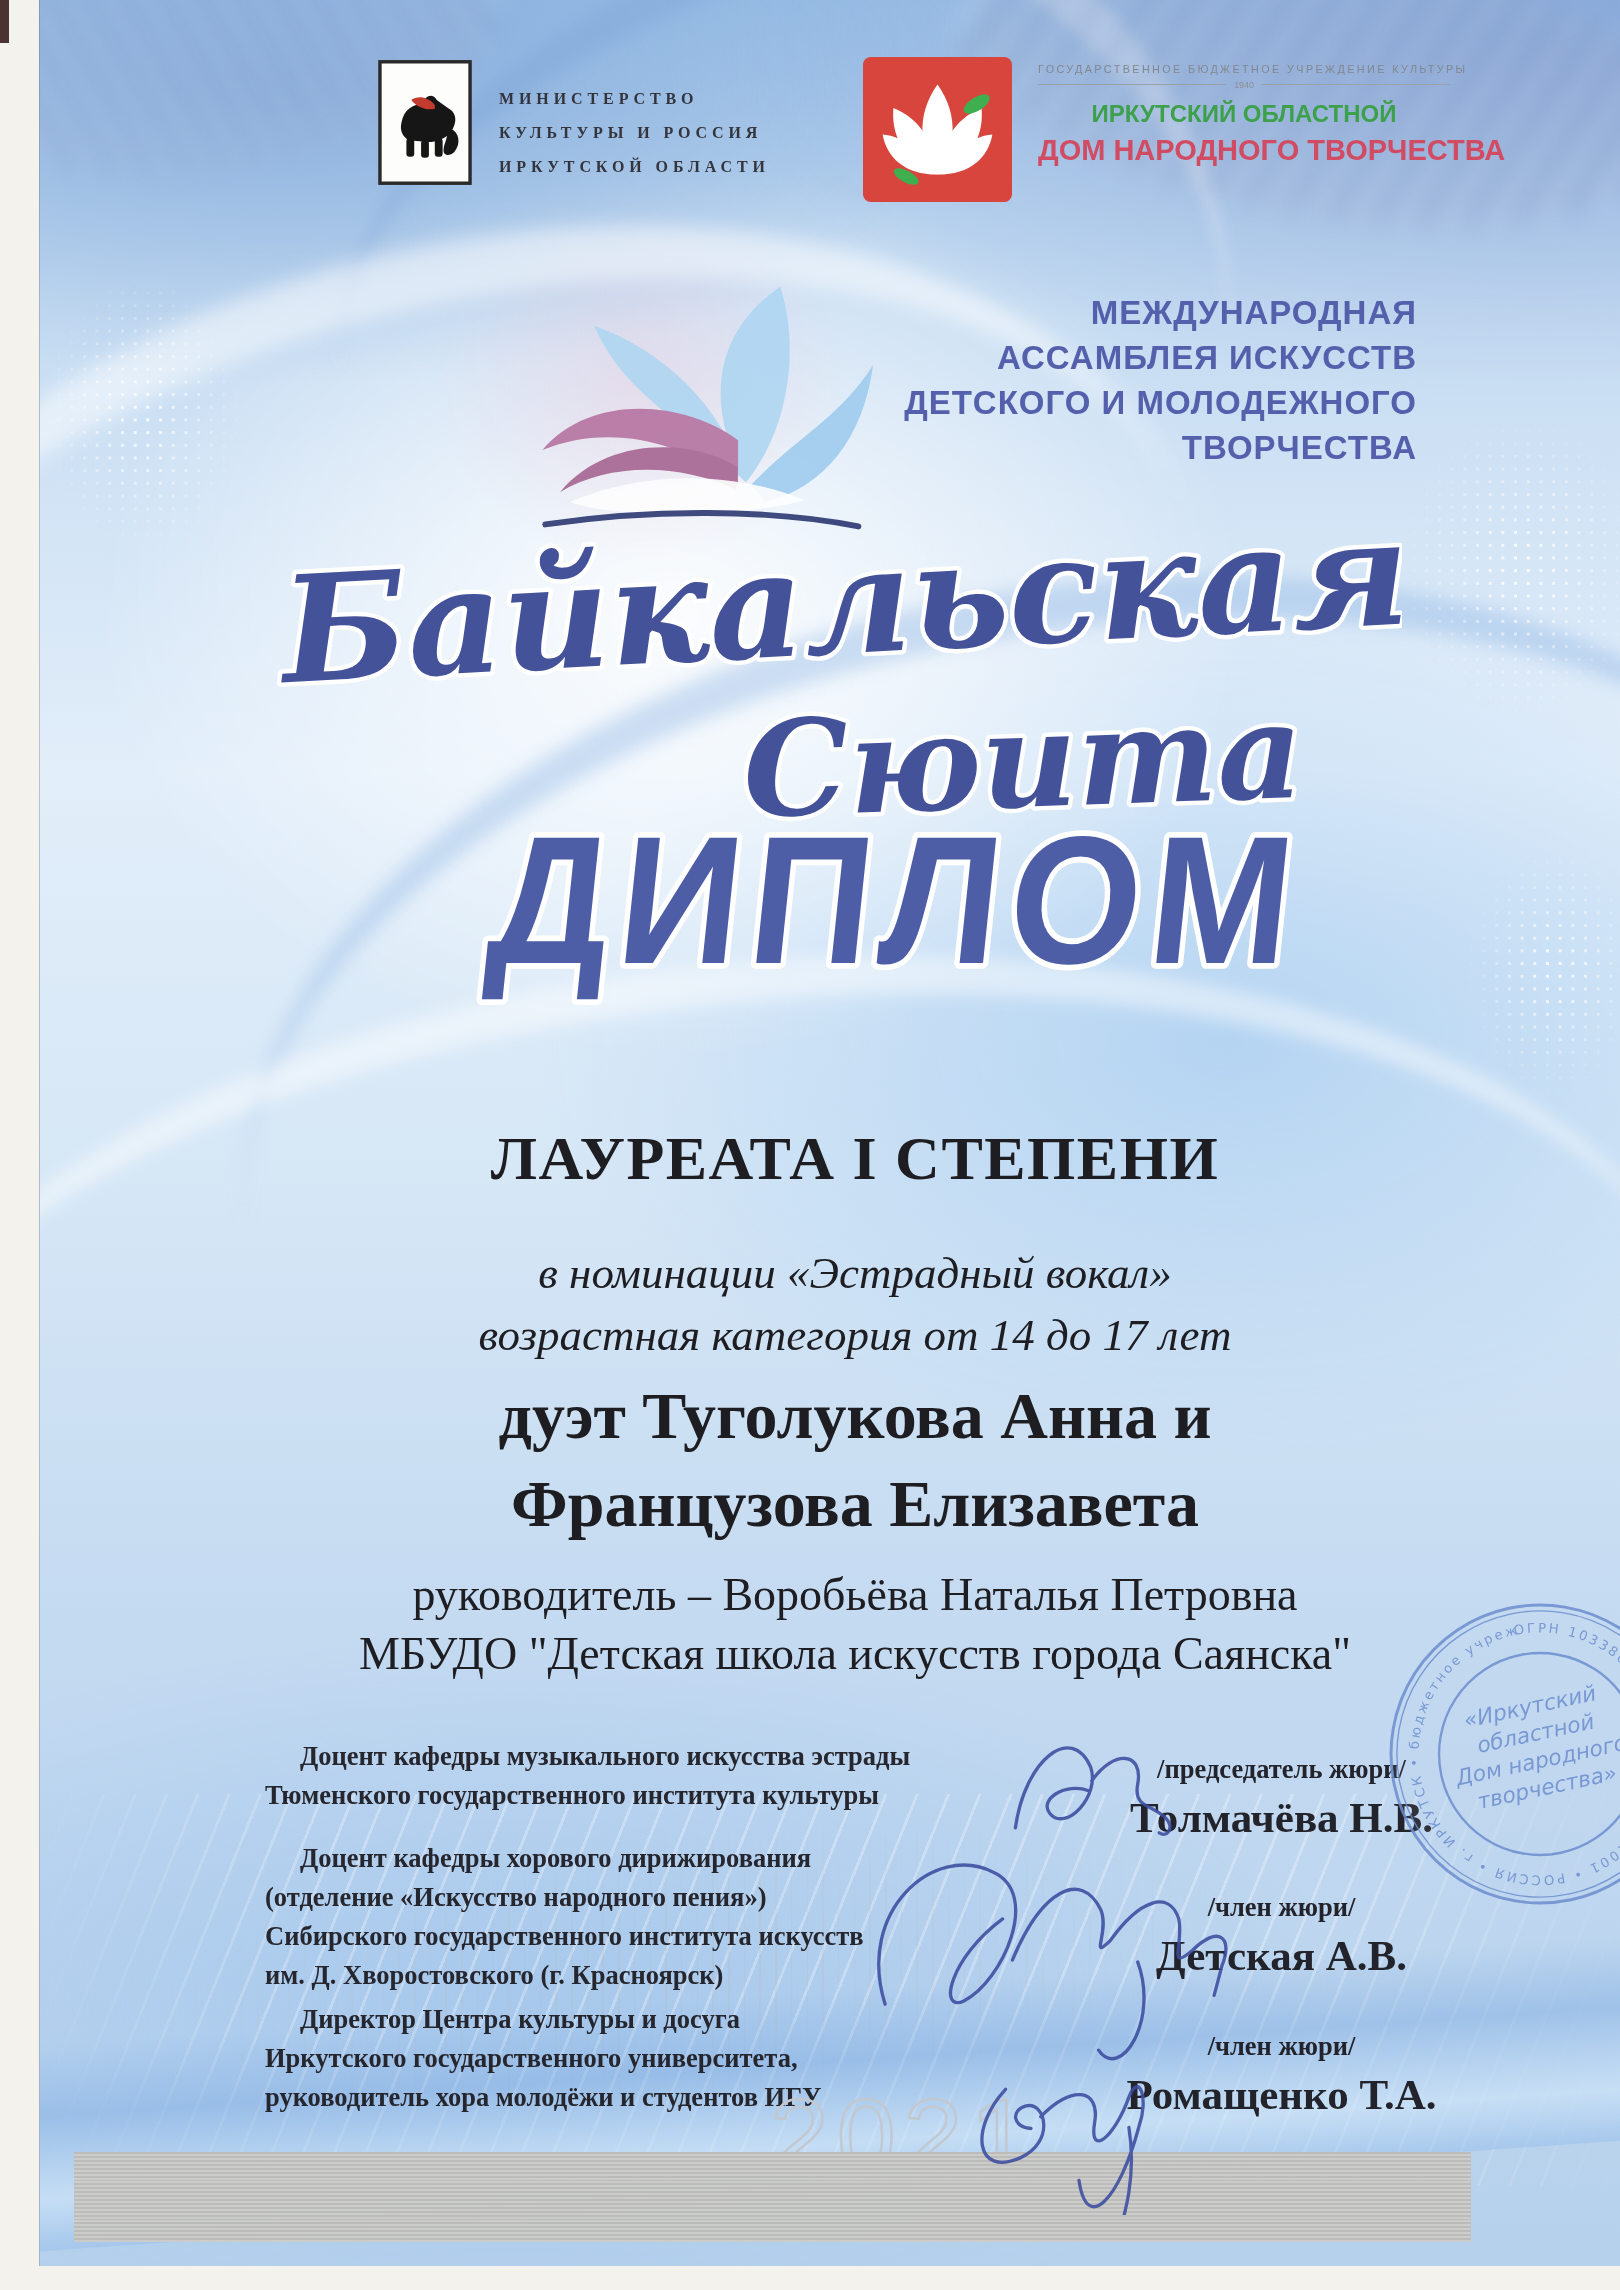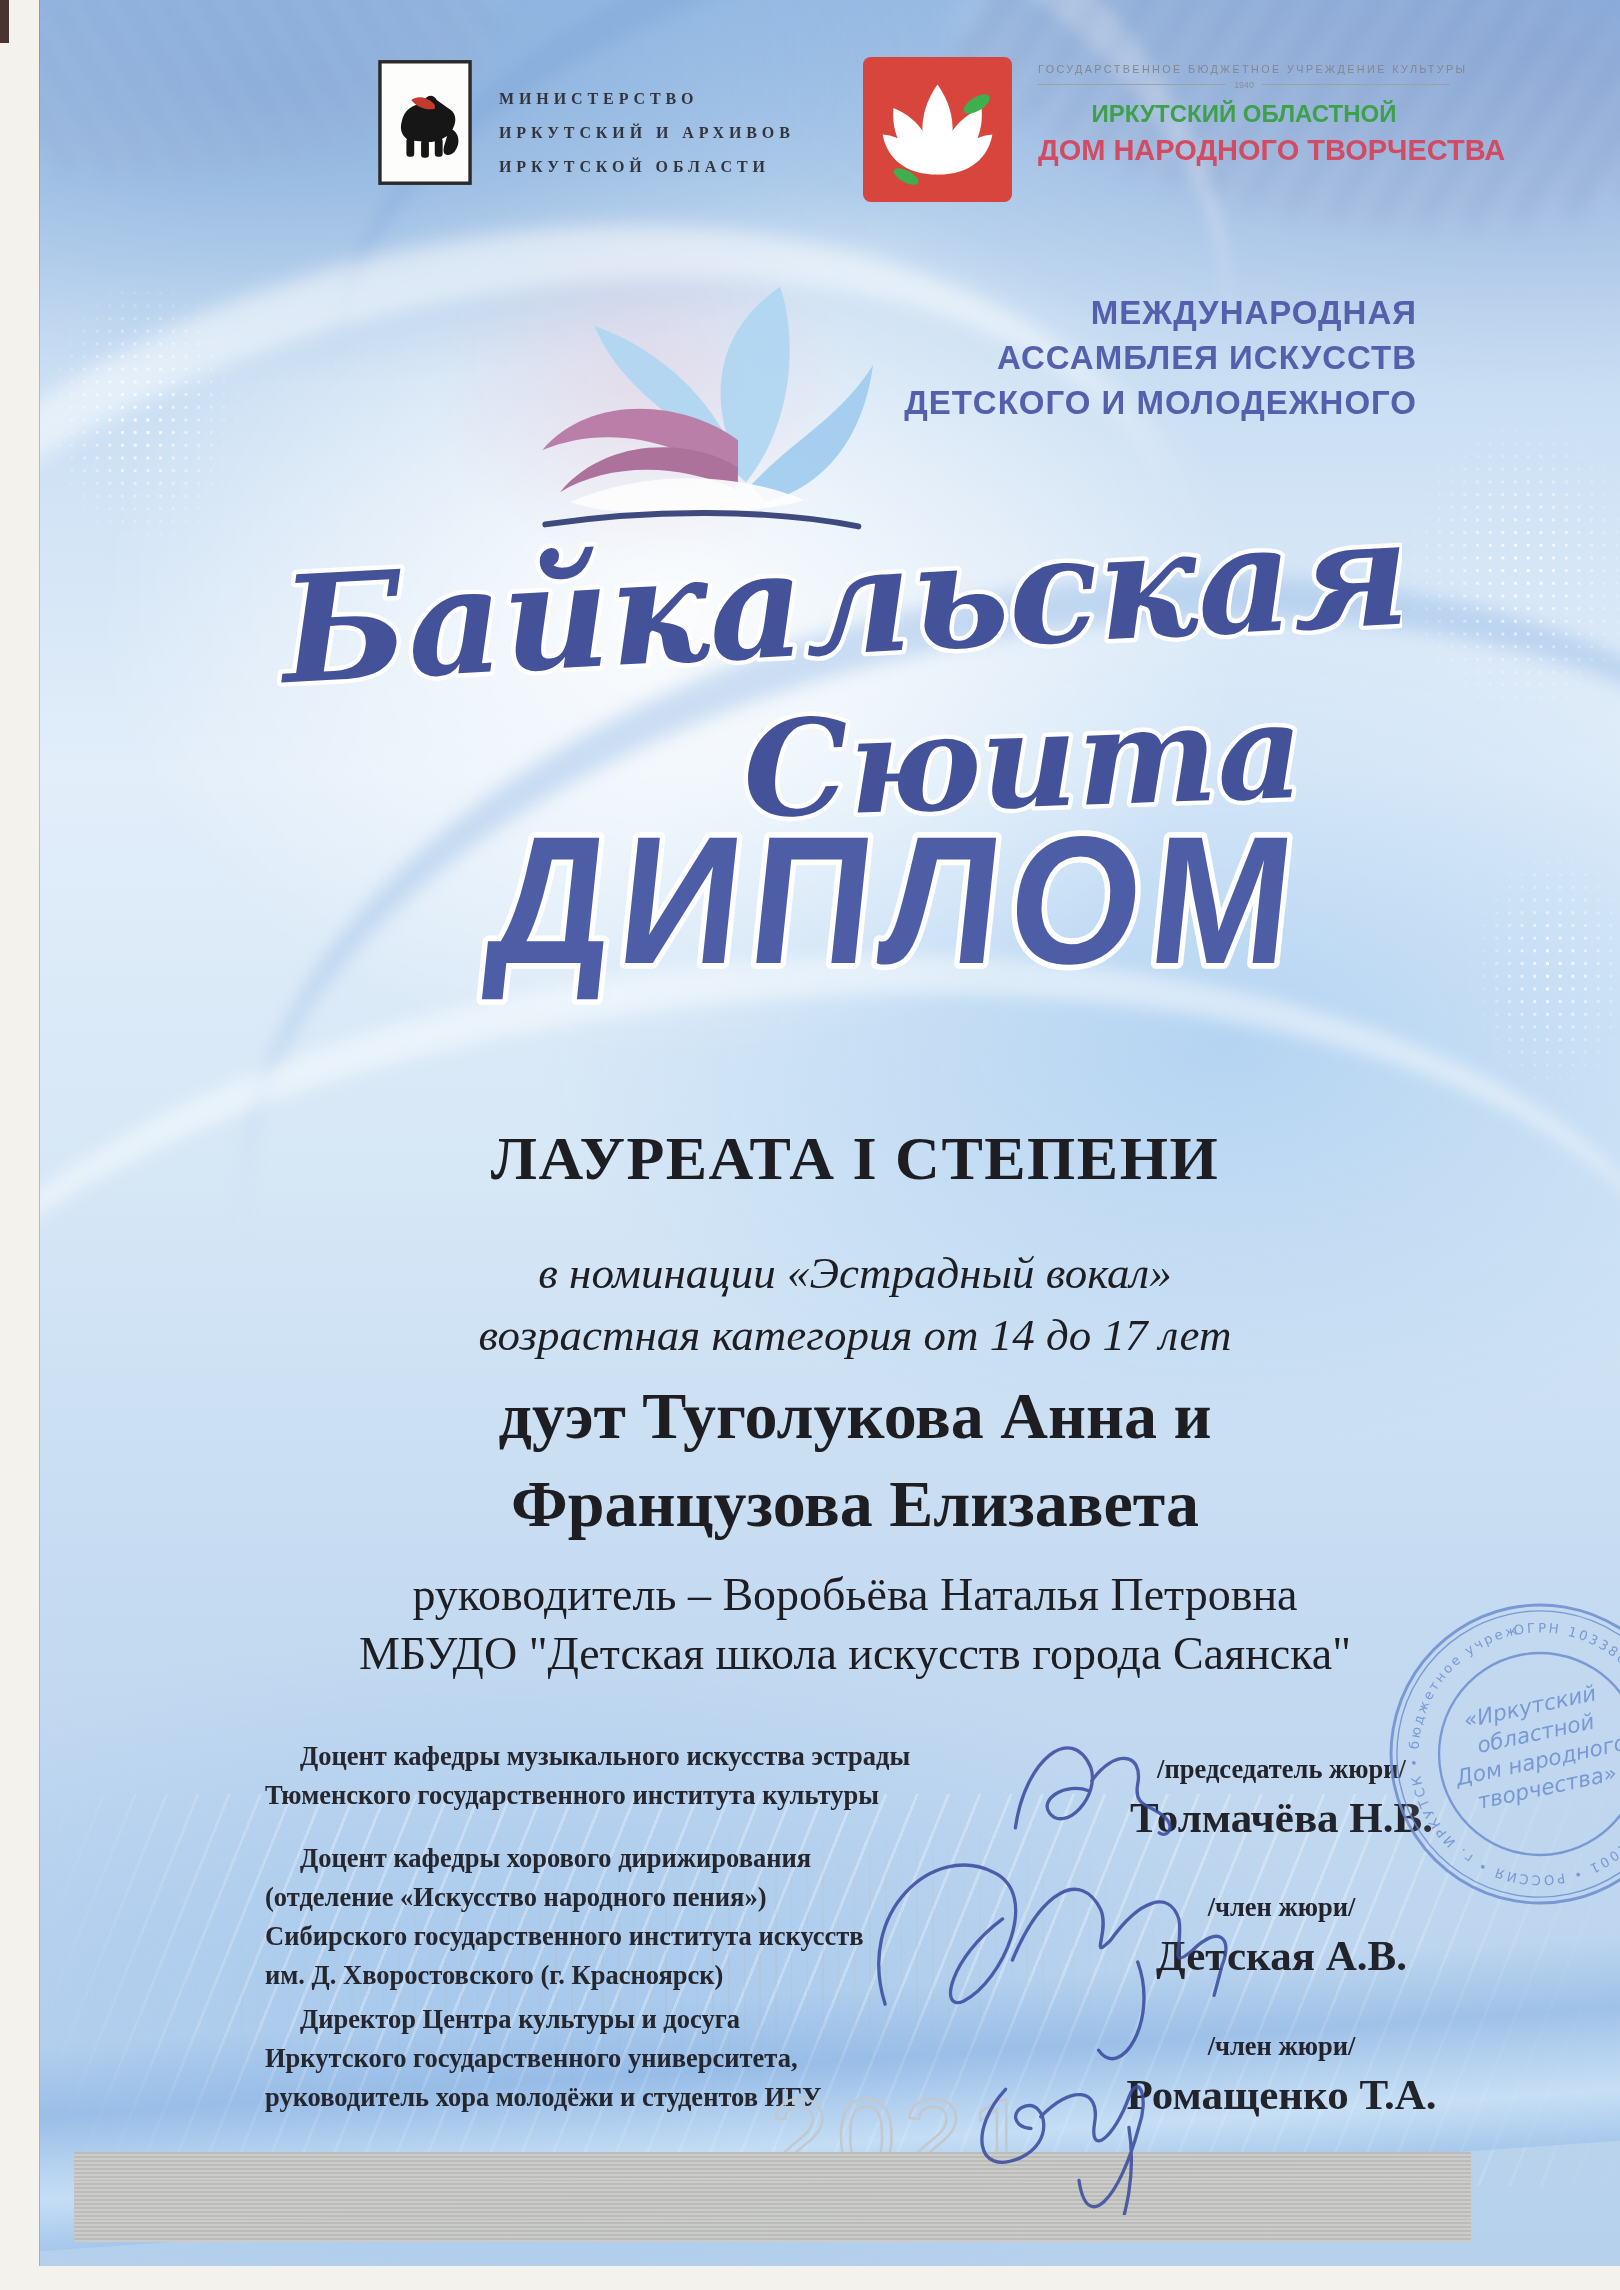--- a/index.html
+++ b/index.html
@@ -129,21 +129,21 @@
       <path d="M24,64 C26,51 36,45 46,45 C48,36 56,34 60,41 L71,49 C79,53 81,61 77,69 C73,79 61,84 51,84 L31,82 C25,78 22,72 24,64 Z"></path>
       <rect x="29" y="80" width="8" height="19" rx="3"></rect>
       <rect x="44" y="82" width="8" height="18" rx="3"></rect>
       <rect x="58" y="80" width="8" height="19" rx="3"></rect>
       <path d="M74,70 C83,74 85,85 78,94 C73,99 66,98 67,91 C68,84 72,79 70,72 Z"></path>
     </g>
     <path d="M58,46 C51,38 41,36 34,41 C39,48 49,52 58,50 Z" fill="#c23b2e"></path>
   </svg>
   <div id="ministry-name">
     <div>МИНИСТЕРСТВО</div>
-    <div>ИРКУТСКИЙ И АРХИВОВ</div>
+    <div>КУЛЬТУРЫ И РОССИЯ</div>
     <div>ИРКУТСКОЙ ОБЛАСТИ</div>
   </div>
 
   <div id="flower-box">
     <svg viewBox="0 0 152 148" width="149" height="145">
       <g fill="#ffffff">
         <path d="M76,120 C58,96 53,60 76,28 C99,60 94,96 76,120 Z"></path>
         <path d="M76,120 C48,110 28,86 31,52 C59,63 73,89 76,120 Z"></path>
         <path d="M76,120 C104,110 124,86 121,52 C93,63 79,89 76,120 Z"></path>
         <path d="M76,120 C42,120 24,102 20,79 C42,81 62,97 76,120 Z"></path>
@@ -163,20 +163,21 @@
       <div class="ln"></div>
     </div>
     <div class="green">ИРКУТСКИЙ ОБЛАСТНОЙ</div>
     <div class="red">ДОМ НАРОДНОГО ТВОРЧЕСТВА</div>
   </div>
 
   <div id="assembly">
     <div>МЕЖДУНАРОДНАЯ</div>
     <div>АССАМБЛЕЯ ИСКУССТВ</div>
     <div>ДЕТСКОГО И МОЛОДЕЖНОГО</div>
+    <div>ТВОРЧЕСТВА</div>
   </div>
 
   <svg id="bird" viewBox="0 0 450 280">
     <g opacity="0.88">
       <path d="M300,215 C255,130 270,60 335,15 C355,75 345,160 300,215 Z" fill="#aed6f2"></path>
       <path d="M300,215 C235,150 175,125 145,55 C215,80 275,135 300,215 Z" fill="#aed6f2"></path>
       <path d="M305,218 C350,170 395,150 430,95 C420,170 380,220 320,235 Z" fill="#9ecbee"></path>
       <path d="M292,218 C225,165 150,158 92,182 C140,125 235,130 292,172 Z" fill="#b4719f"></path>
       <path d="M290,222 C230,195 160,195 110,225 C160,165 250,172 292,200 Z" fill="#a5628f"></path>
       <path d="M120,235 C195,203 285,203 360,233 C305,250 170,253 120,235 Z" fill="#ffffff" opacity="0.92"></path>

